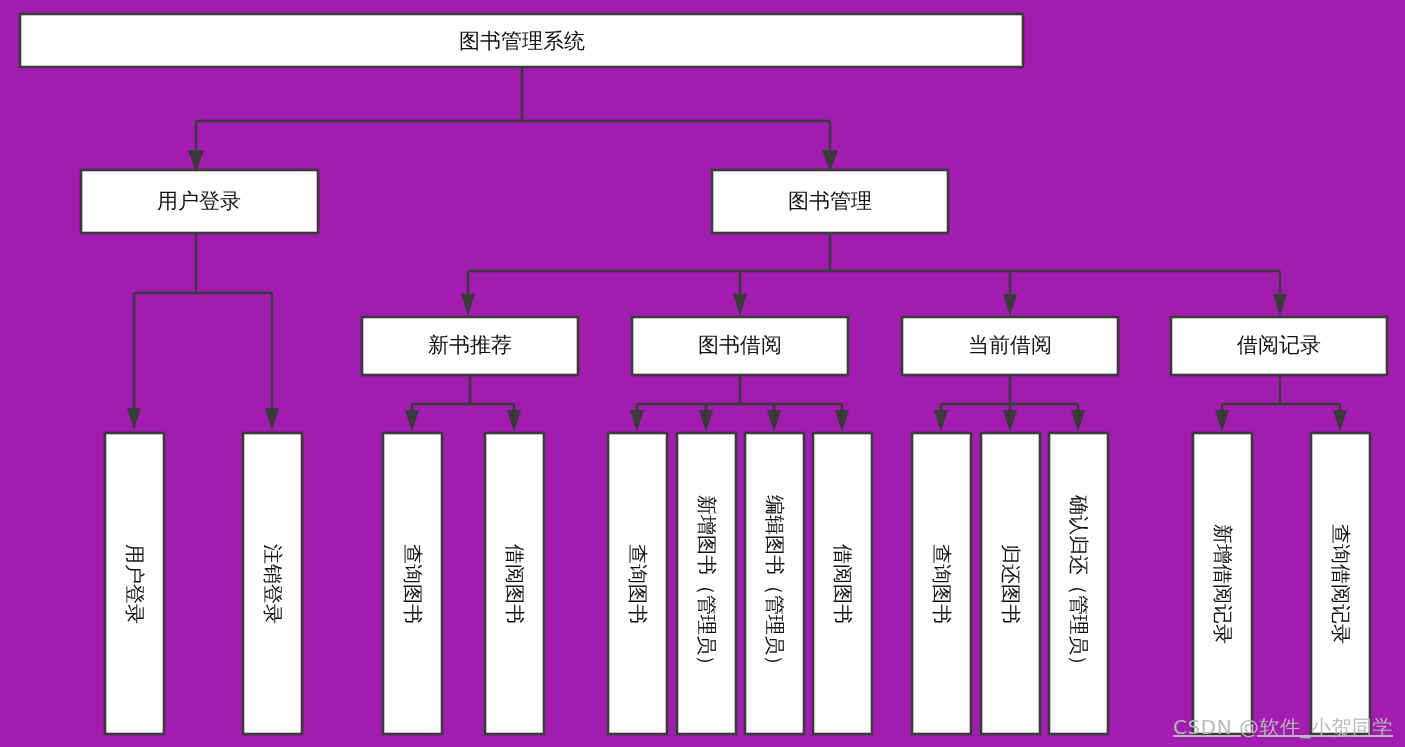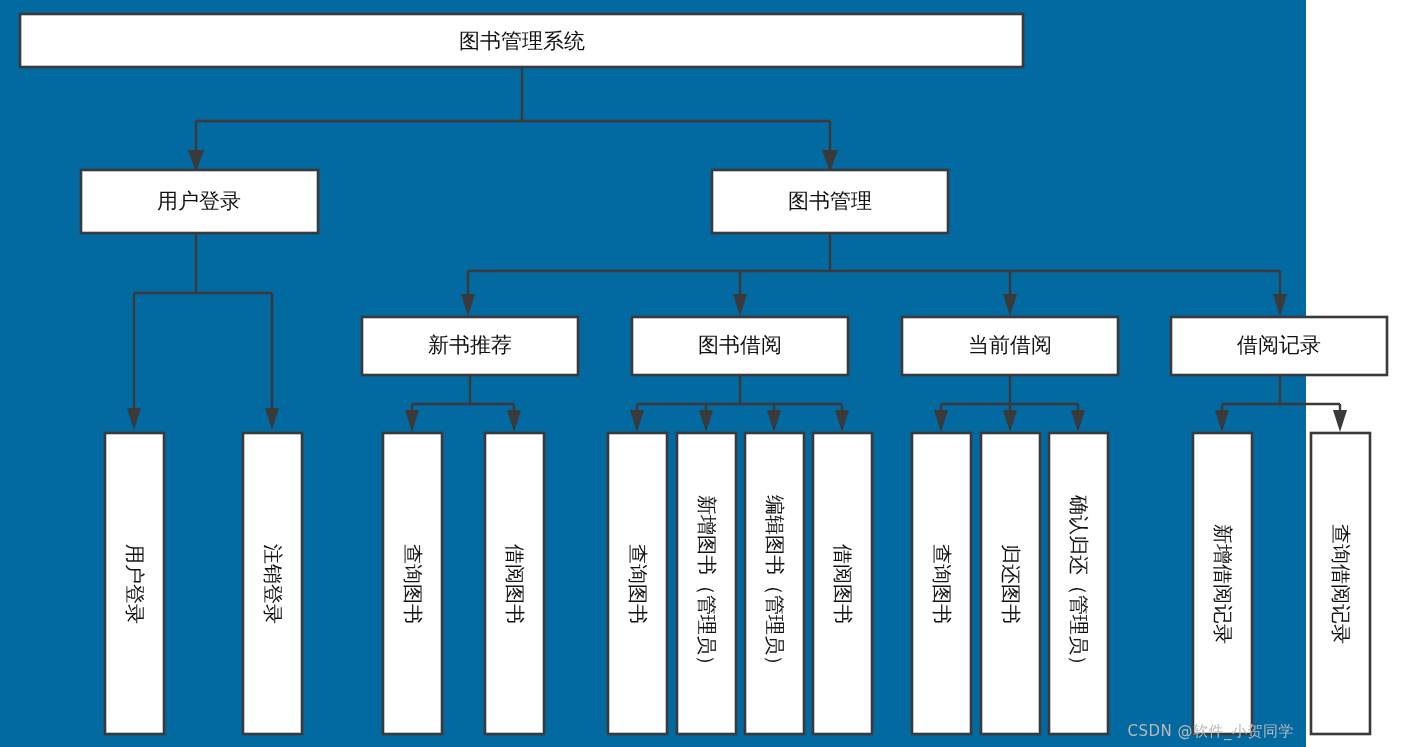--- a/index.html
+++ b/index.html
@@ -8,23 +8,23 @@
     background: #ffffff;
   }
   body {
     width: 1405px;
     height: 747px;
     font-family: "DejaVu Sans", "Liberation Sans", sans-serif;
     overflow: hidden;
   }
   #diagram-root {
     position: relative;
-    width: 1306px;
+    width: 1405px;
     height: 747px;
-    background: #0369a1;
+    background: #a21caf;
   }
   svg#flow {
     position: absolute;
     top: 0;
     left: 0;
     width: 1405px;
     height: 747px;
   }
   .node-rect {
     fill: #ffffff;
@@ -52,25 +52,26 @@
     font-family: "DejaVu Sans", "Liberation Sans", sans-serif;
     font-size: 20px;
     fill: #111111;
     text-anchor: middle;
   }
   .watermark {
     position: absolute;
     right: 12px;
     bottom: 6px;
     font-family: "DejaVu Sans", "Liberation Sans", sans-serif;
-    font-size: 15px;
+    font-size: 20px;
     color: #b9b9b9;
     letter-spacing: 0.5px;
     white-space: nowrap;
     user-select: none;
+    text-decoration: underline;
   }
 </style>
 </head>
 <body>
 
 <div id="diagram-root">
 
   <svg id="flow" viewBox="0 0 1405 747">
     <defs>
       

